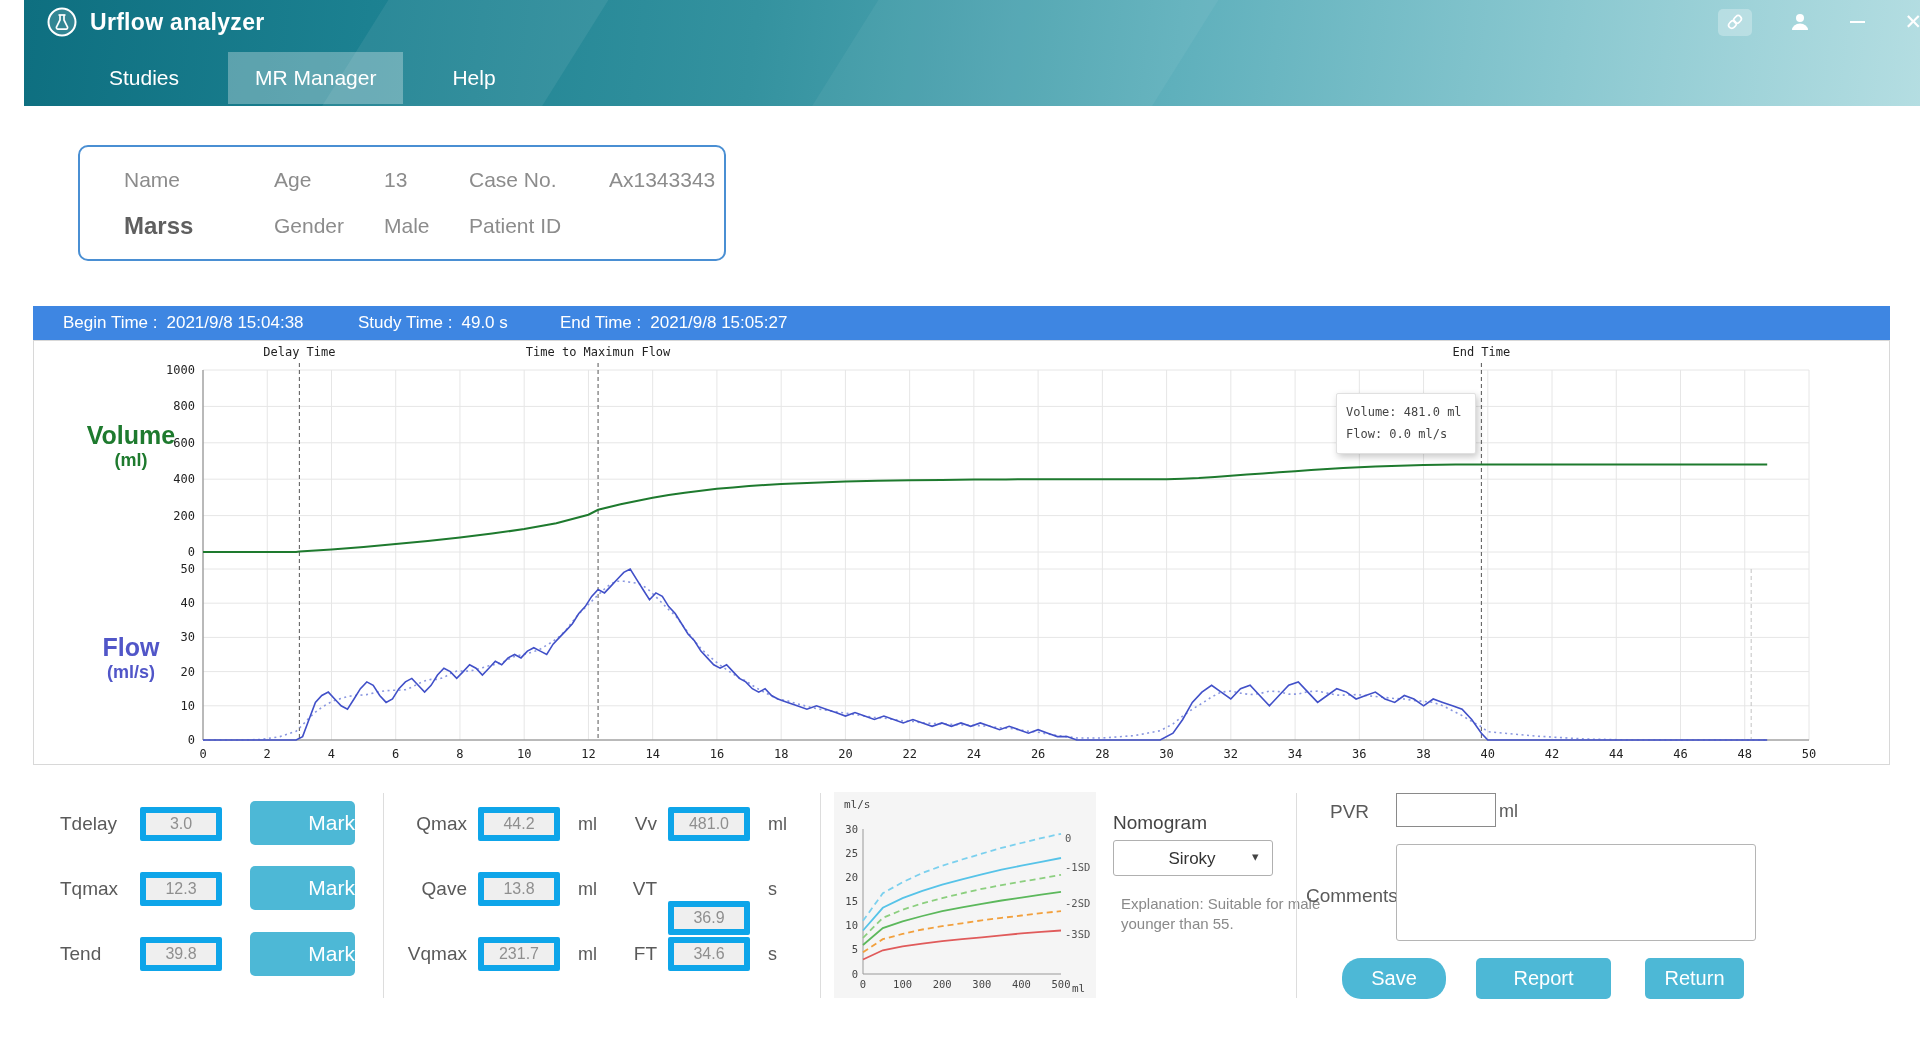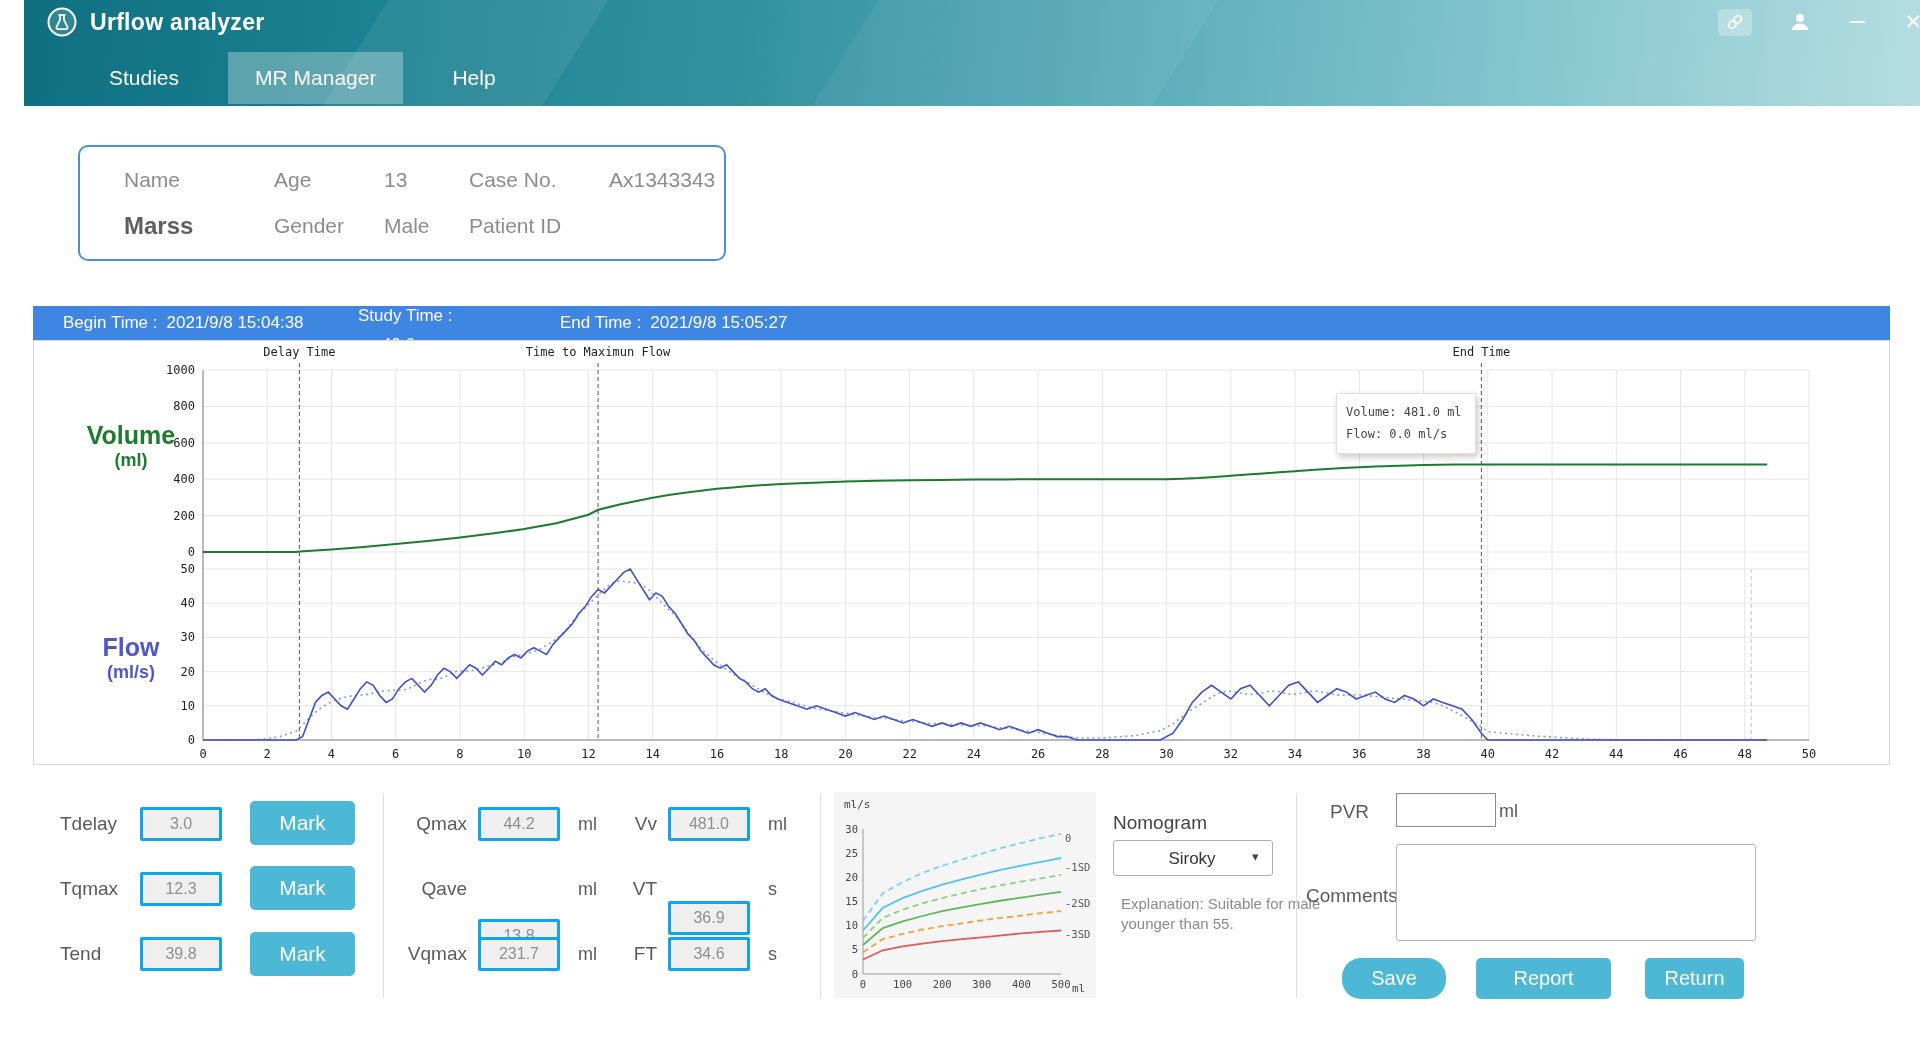--- a/index.html
+++ b/index.html
@@ -46,23 +46,23 @@
   .axis-label .main{font-size:25px;}
   .axis-label .unit2{font-size:18px;}
   .chart-tooltip{position:absolute;left:1302px;top:52px;width:140px;background:#fff;border:1px solid #e0e0e0;
     box-shadow:2px 3px 7px rgba(0,0,0,.22);padding:8px 9px;font-family:"DejaVu Sans Mono",monospace;
     font-size:12px;color:#444;line-height:1.8;border-radius:2px;}
 
   
   .abs{position:absolute;}
   .form-label{font-size:19px;color:#5a5a5a;}
   .ra{display:inline-block;text-align:right;}
-  .meas-input{width:82px;height:34px;background:#efefef;border:3px solid #0ea5e9;border-radius:2px;
+  .meas-input{width:82px;height:34px;background:#efefef;border:6px solid #0ea5e9;border-radius:2px;
     text-align:center;font-size:16px;color:#8f8f8f;font-family:inherit;}
-  .mark-btn{width:105px;height:44px;background:#4db8d6;color:#fff;border:none;border-radius:5px;font-size:21px;font-family:inherit;cursor:pointer;}
+  .mark-btn{width:105px;height:44px;background:#4db8d6;color:#fff;border:none;border-radius:5px;font-size:21px;font-family:inherit;cursor:pointer;text-align:right;}
   .unit{font-size:18px;color:#5a5a5a;}
   .vdiv{position:absolute;width:1px;background:#ddd;top:793px;height:205px;}
   .nomo-chart{position:absolute;left:834px;top:792px;width:262px;height:206px;background:#f5f5f5;}
   .nomo-select{width:160px;height:36px;border:1px solid #b0b0b0;border-radius:3px;background:#fff;font-size:17px;color:#333;
     font-family:inherit;appearance:none;-webkit-appearance:none;padding:0 12px 0 10px;text-align:center;text-align-last:center;cursor:pointer;}
   .select-arrow{position:absolute;pointer-events:none;font-size:13px;color:#444;}
   .explanation{font-size:15px;color:#8a8a8a;width:208px;line-height:1.35;}
   .pvr-input{width:100px;height:34px;border:1px solid #8a8a8a;background:#fff;font-size:16px;padding:0 8px;font-family:inherit;}
   .comments-box{width:360px;height:97px;border:1px solid #b5b5b5;border-radius:3px;resize:none;font-family:inherit;font-size:16px;padding:6px 8px;}
   .action-btn{background:#4db8d6;color:#fff;border:none;border-radius:5px;font-size:20px;font-family:inherit;cursor:pointer;height:41px;}
@@ -123,21 +123,21 @@
   <span>Male</span>
   <span>Patient ID</span>
   <span></span>
 </div>
 
 <div class="time-bar">
   <div class="tb-group" style="left:30px;">
     <span>Begin Time :</span>
     <span>2021/9/8 15:04:38</span>
   </div>
-  <div class="tb-group" style="left:325px;flex-direction:column;">
+  <div class="tb-group" style="left:325px;">
     <span>Study Time :</span>
     <span>49.0 s</span>
   </div>
   <div class="tb-group" style="left:527px;">
     <span>End Time :</span>
     <span>2021/9/8 15:05:27</span>
   </div>
 </div>
 
 <div class="chart-panel">
@@ -257,21 +257,21 @@
 <input class="abs meas-input" style="left: 140px; top: 937px;" readonly="" value="39.8">
 <button class="abs mark-btn" style="left:250px;top:932px;">Mark</button>
 
 <div class="vdiv" style="left:383px;"></div>
 
 <span class="abs form-label ra" style="left:385px;top:813px;width:82px;">Qmax</span>
 <input class="abs meas-input" style="left: 478px; top: 807px;" readonly="" value="44.2">
 <span class="abs unit" style="left:578px;top:814px;">ml</span>
 
 <span class="abs form-label ra" style="left:385px;top:878px;width:82px;">Qave</span>
-<input class="abs meas-input" style="left: 478px; top: 872px; margin-top: 47px;" readonly="" value="13.8">
+<input class="abs meas-input" style="left: 478px; top: 872px;" readonly="" value="13.8">
 <span class="abs unit" style="left:578px;top:879px;">ml</span>
 
 <span class="abs form-label ra" style="left:385px;top:943px;width:82px;">Vqmax</span>
 <input class="abs meas-input" style="left: 478px; top: 937px;" readonly="" value="231.7">
 <span class="abs unit" style="left:578px;top:944px;">ml</span>
 
 <span class="abs form-label ra" style="left:617px;top:813px;width:40px;">Vv</span>
 <input class="abs meas-input" style="left: 668px; top: 807px;" readonly="" value="481.0">
 <span class="abs unit" style="left:768px;top:814px;">ml</span>
 

